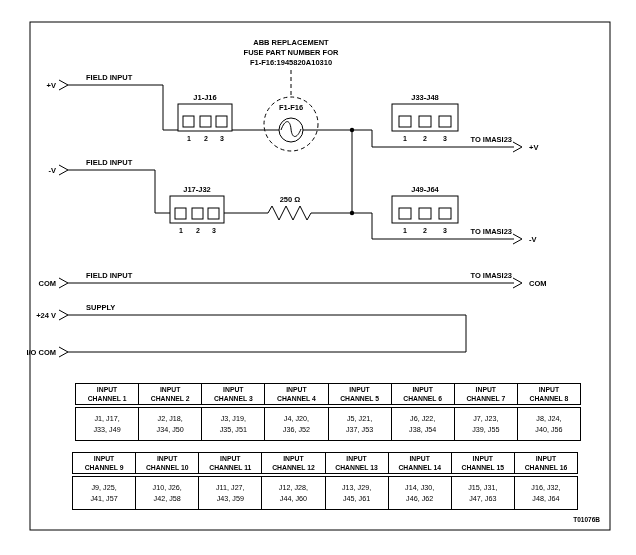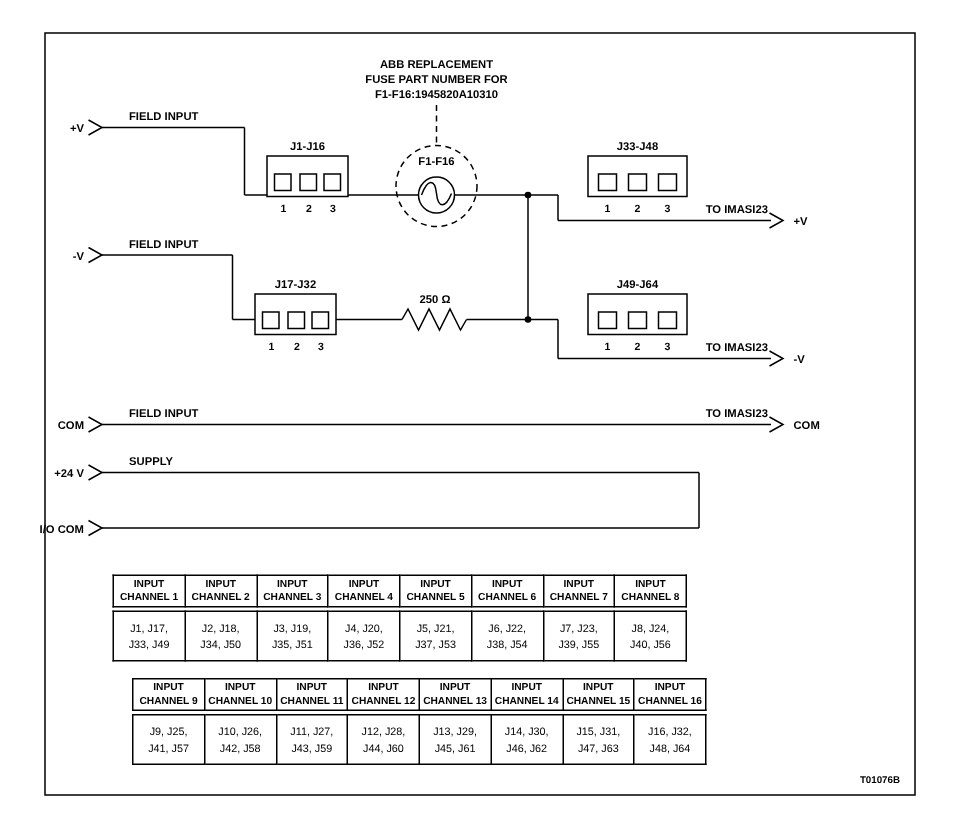--- a/index.html
+++ b/index.html
@@ -9,22 +9,22 @@
   .dash{stroke:#000;stroke-width:1;fill:none;stroke-dasharray:4 3;}
   .box{fill:#fff;stroke:#000;stroke-width:1;}
   .pin{fill:#fff;stroke:#000;stroke-width:1;}
   .dot{fill:#000;stroke:none;}
   .t{font-family:"Liberation Sans",sans-serif;font-size:7.5px;font-weight:700;fill:#000;}
   .small{font-size:7px;}
   .mid{text-anchor:middle;}
   .end{text-anchor:end;}
   .tblwrap{position:absolute;}
   .tw1{left:75px;top:383px;}
-  .tw2{left:88px;top:452px;}
-  table{border-collapse:collapse;table-layout:fixed;width:383px;}
+  .tw2{left:72px;top:452px;}
+  table{border-collapse:collapse;table-layout:fixed;width:506px;}
   td{border:1px solid #000;text-align:center;vertical-align:middle;padding:1px 0;}
   .hdr td{height:18px;font-size:6.8px;font-weight:700;line-height:1.35;}
   .bdy{margin-top:2px;}
   .bdy td{height:30px;font-size:7.2px;line-height:1.55;}
   .cl{display:block;}
 </style>
 </head>
 <body>
 
 <div class="stage">

